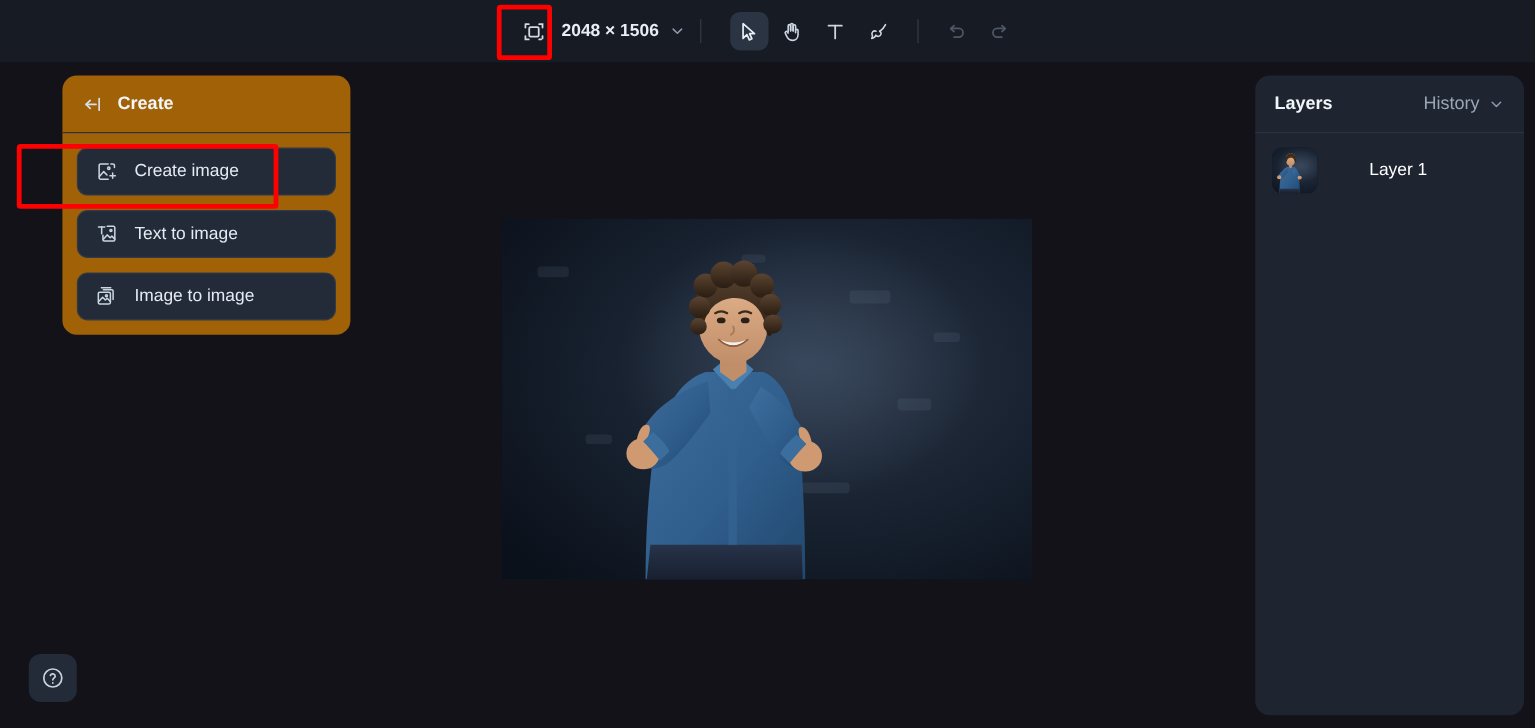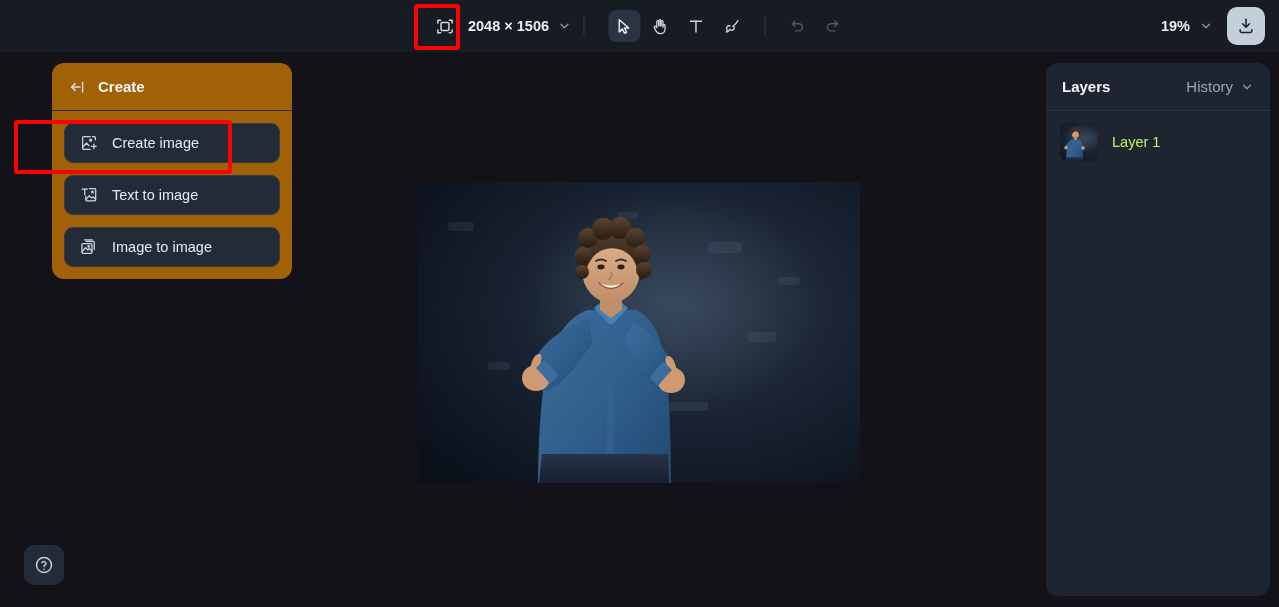--- a/index.html
+++ b/index.html
@@ -108,21 +108,21 @@
   }
   .lp-tab { color: #f2f5f9; font-size: 15px; font-weight: 700; }
   .lp-tab.inactive { color: #9aa6b5; font-weight: 400; display:flex; align-items:center; gap:7px; }
   .lp-body { padding: 12px 14px; }
   .layer-row { display: flex; align-items: center; gap: 14px; }
   .layer-thumb {
     width: 38px; height: 38px; border-radius: 8px; overflow: hidden;
     background: #121a26; flex: none;
   }
   .layer-thumb svg { display:block; width:100%; height:100%; }
-  .layer-name { color: #bef264; font-size: 14.5px; }
+  .layer-name { color: #ffffff; font-size: 14.5px; margin-left: 29px; }
 
   
   .help-btn {
     position: absolute; left: 24px; top: 545px; width: 40px; height: 40px;
     border-radius: 10px; background: #242b38;
     display: flex; align-items: center; justify-content: center; color: #c9d3df;
   }
 </style>
 </head>
 <body>
@@ -187,35 +187,20 @@
         </div>
         <div class="tool disabled">
           <svg width="19" height="19" viewBox="0 0 24 24" fill="none" stroke="currentColor" stroke-width="1.8" stroke-linecap="round" stroke-linejoin="round">
             <path d="M17.5 8.5h-8a4.5 4.5 0 0 0 0 9h5"></path>
             <polyline points="14.5 5.5 18 8.6 14.5 11.7"></polyline>
           </svg>
         </div>
       </div>
     </div>
 
-    <div class="tb-right">
-      <div class="zoom-wrap">
-        <span class="zoom-val">19%</span>
-        <svg class="chev" viewBox="0 0 24 24" fill="none" stroke="currentColor" stroke-width="2.2" stroke-linecap="round" stroke-linejoin="round">
-          <polyline points="6 9 12 15 18 9"></polyline>
-        </svg>
-      </div>
-      <div class="dl-btn">
-        <svg width="20" height="20" viewBox="0 0 24 24" fill="none" stroke="currentColor" stroke-width="1.9" stroke-linecap="round" stroke-linejoin="round">
-          <path d="M12 4v9"></path>
-            <polyline points="7.8 9.3 12 13.4 16.2 9.3"></polyline>
-          <path d="M5 16.5v1.6a1.6 1.6 0 0 0 1.6 1.6h10.8a1.6 1.6 0 0 0 1.6-1.6v-1.6"></path>
-        </svg>
-      </div>
-    </div>
   </div>
 
   <div class="create-panel">
     <div class="cp-head">
       <svg width="18" height="18" viewBox="0 0 24 24" fill="none" stroke="#d6dee8" stroke-width="1.9" stroke-linecap="round" stroke-linejoin="round">
         <path d="M16 12H5"></path>
           <polyline points="9.5 7.5 5 12 9.5 16.5"></polyline>
           <path d="M19.5 5.5v13"></path>
       </svg>
       <span class="cp-title">Create</span>

